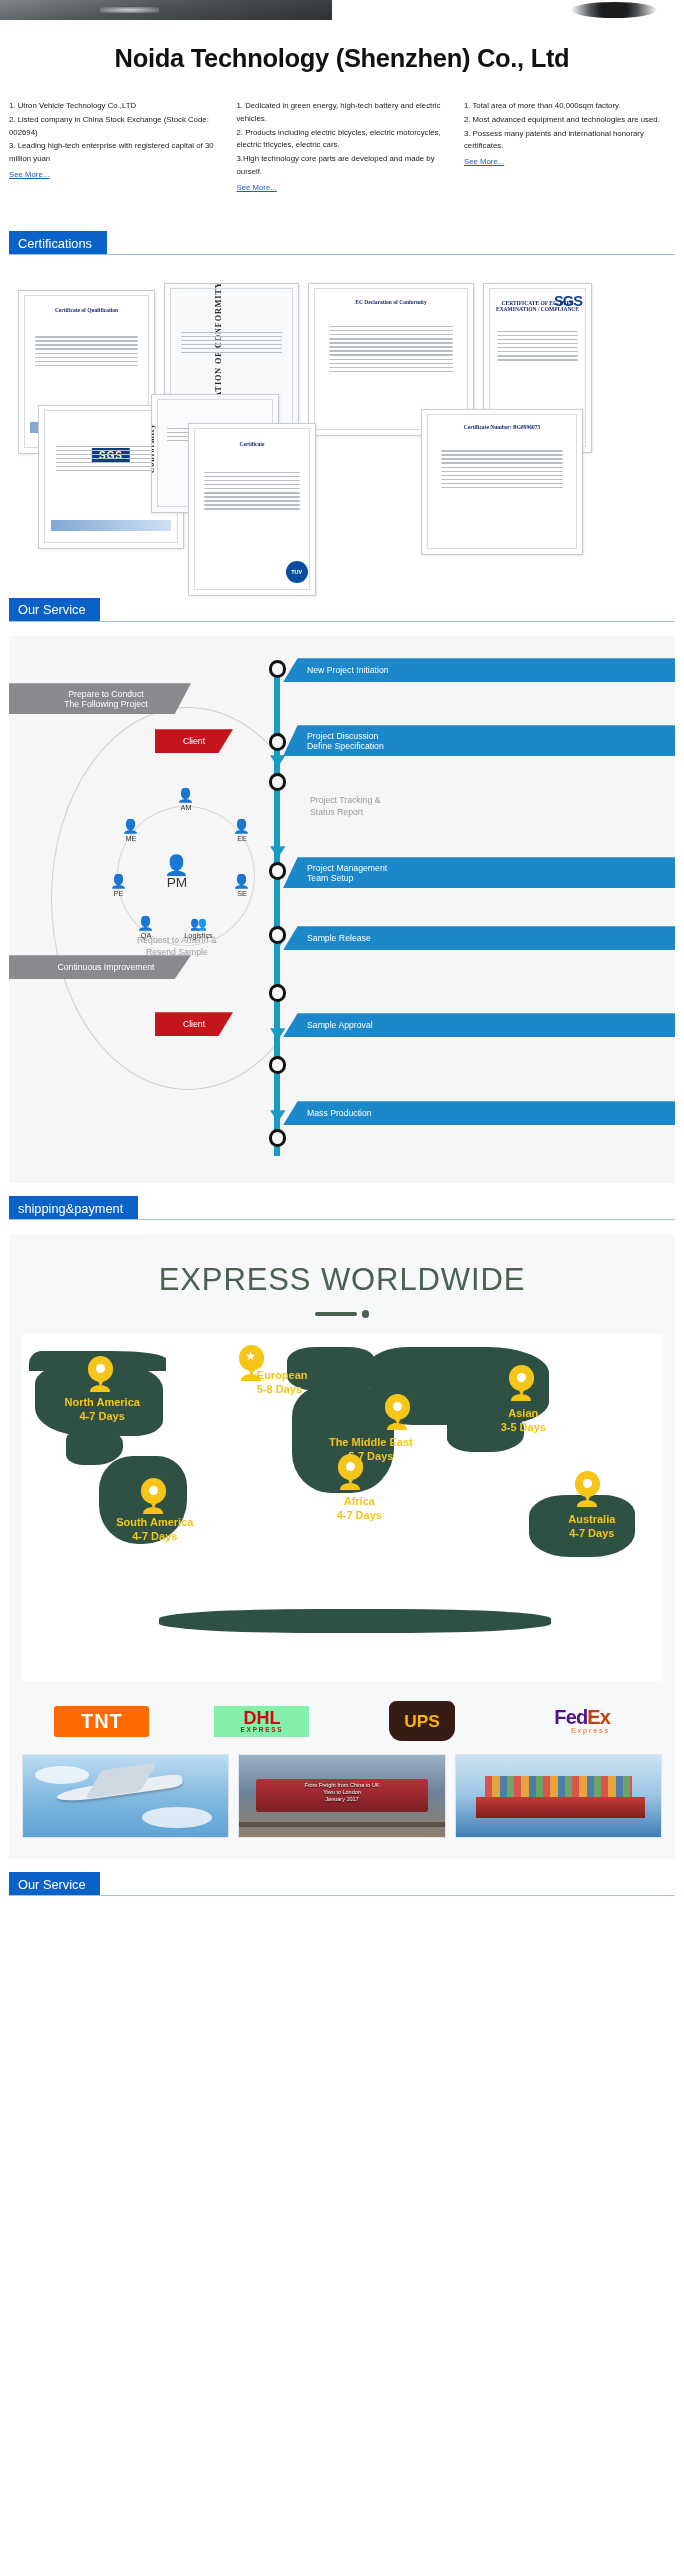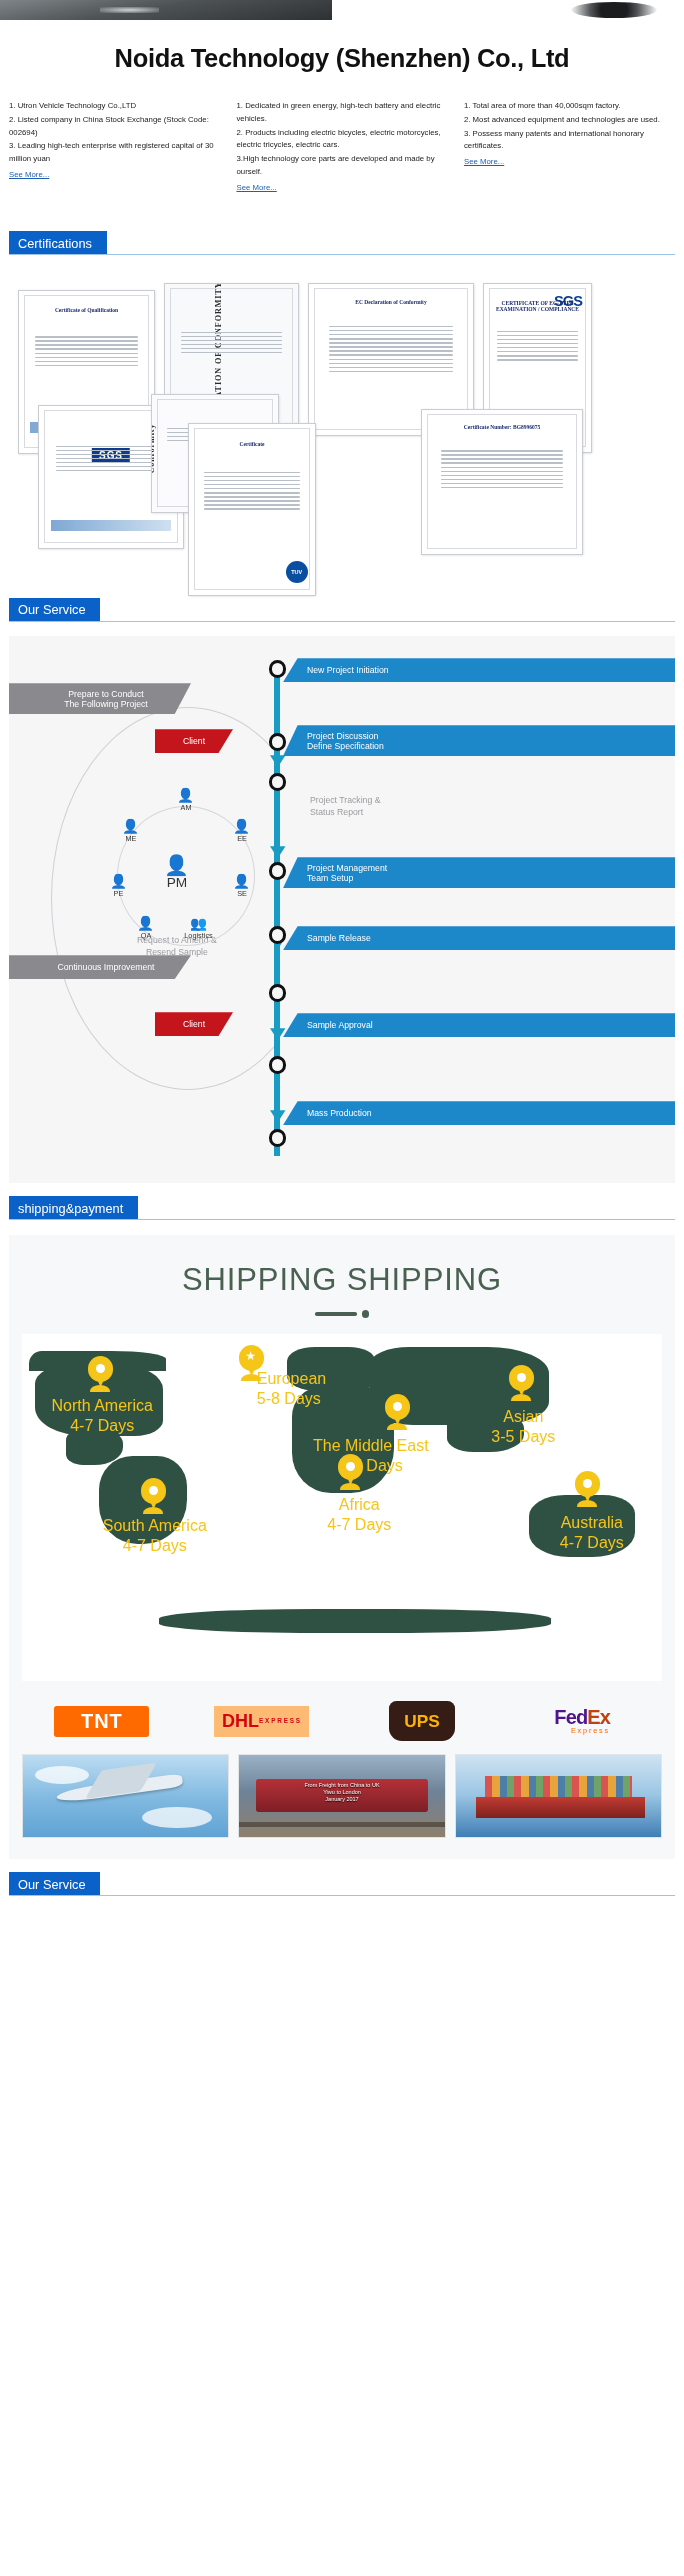--- a/index.html
+++ b/index.html
@@ -177,33 +177,33 @@
   }
   .pin .base {
     position:absolute; top:29px; left:2.7px; width:20px; height:6.4px;
     border-radius:50%/100% 100% 0 0; background:#f5c518;
   }
   .pin.star .head::after {
     content:"★"; background:none; color:#fff; font-size:12px; left:6.4px; top:3.6px;
     width:auto;height:auto;border-radius:0;
   }
   .maplbl {
-    position:absolute; color:#f5c518; font-size:16px; line-height:1.25;
-    text-align:center; font-weight:normal; white-space:nowrap;
+    position:absolute; color:#f5c518; font-size:11px; line-height:1.25;
+    text-align:center; font-weight:bold; white-space:nowrap;
   }
 
   
   .couriers { display:flex; justify-content:space-around; align-items:center;
               margin:16.4px 12.8px 9px; height:47px; }
   .courier { display:flex; align-items:center; justify-content:center;
              width:100px; height:40px; font-weight:bold; }
   .c-tnt { background:#ff6a00; color:#fff; font-size:20px; letter-spacing:0.9px;
            border-radius:2.7px; width:95px; height:31px; }
-  .c-dhl { background:#fdba74; color:#d40511; font-size:18px; width:95px; height:31px;
-           flex-direction:row; line-height:1; }
+  .c-dhl { background:#86efac; color:#d40511; font-size:18px; width:95px; height:31px;
+           flex-direction:column; line-height:1; }
   .c-dhl small { font-size:6.4px; letter-spacing:1.8px; }
   .c-ups { background:#351c15; color:#ffb500; font-size:17.3px; width:66px; height:40px;
            border-radius:7.3px 7.3px 12.8px 12.8px; }
   .c-fedex { font-size:20px; letter-spacing:-0.9px; line-height:1; }
   .c-fedex b { color:#4d148c; }
   .c-fedex i { color:#c2410c; font-style:normal; }
   .c-fedex small { display:block; font-size:7.3px; color:#ff6600; text-align:right;
                    font-weight:normal; letter-spacing:1.8px; }
 
   
@@ -544,21 +544,21 @@
   </div>
 </div>
 
 <div class="section-head">
   <div class="tab">shipping&amp;payment</div>
   <div class="rule"></div>
 </div>
 
 <div class="ship-wrap">
 
-  <div class="ship-title">SHIPPING SHIPPING</div>
+  <div class="ship-title">EXPRESS WORLDWIDE</div>
 
   <div class="ship-divider">
     <span class="bar"></span>
     <span class="dot"></span>
   </div>
 
   <div class="map">
 
     <div class="land" style="left:7.3px;  top:16.4px;  width:137px; height:20px; border-radius:12.8px 40% 0 0;"></div>
     <div class="land" style="left:12.8px; top:31px;  width:128px; height:71px; border-radius:26% 34% 22% 40%;"></div>

